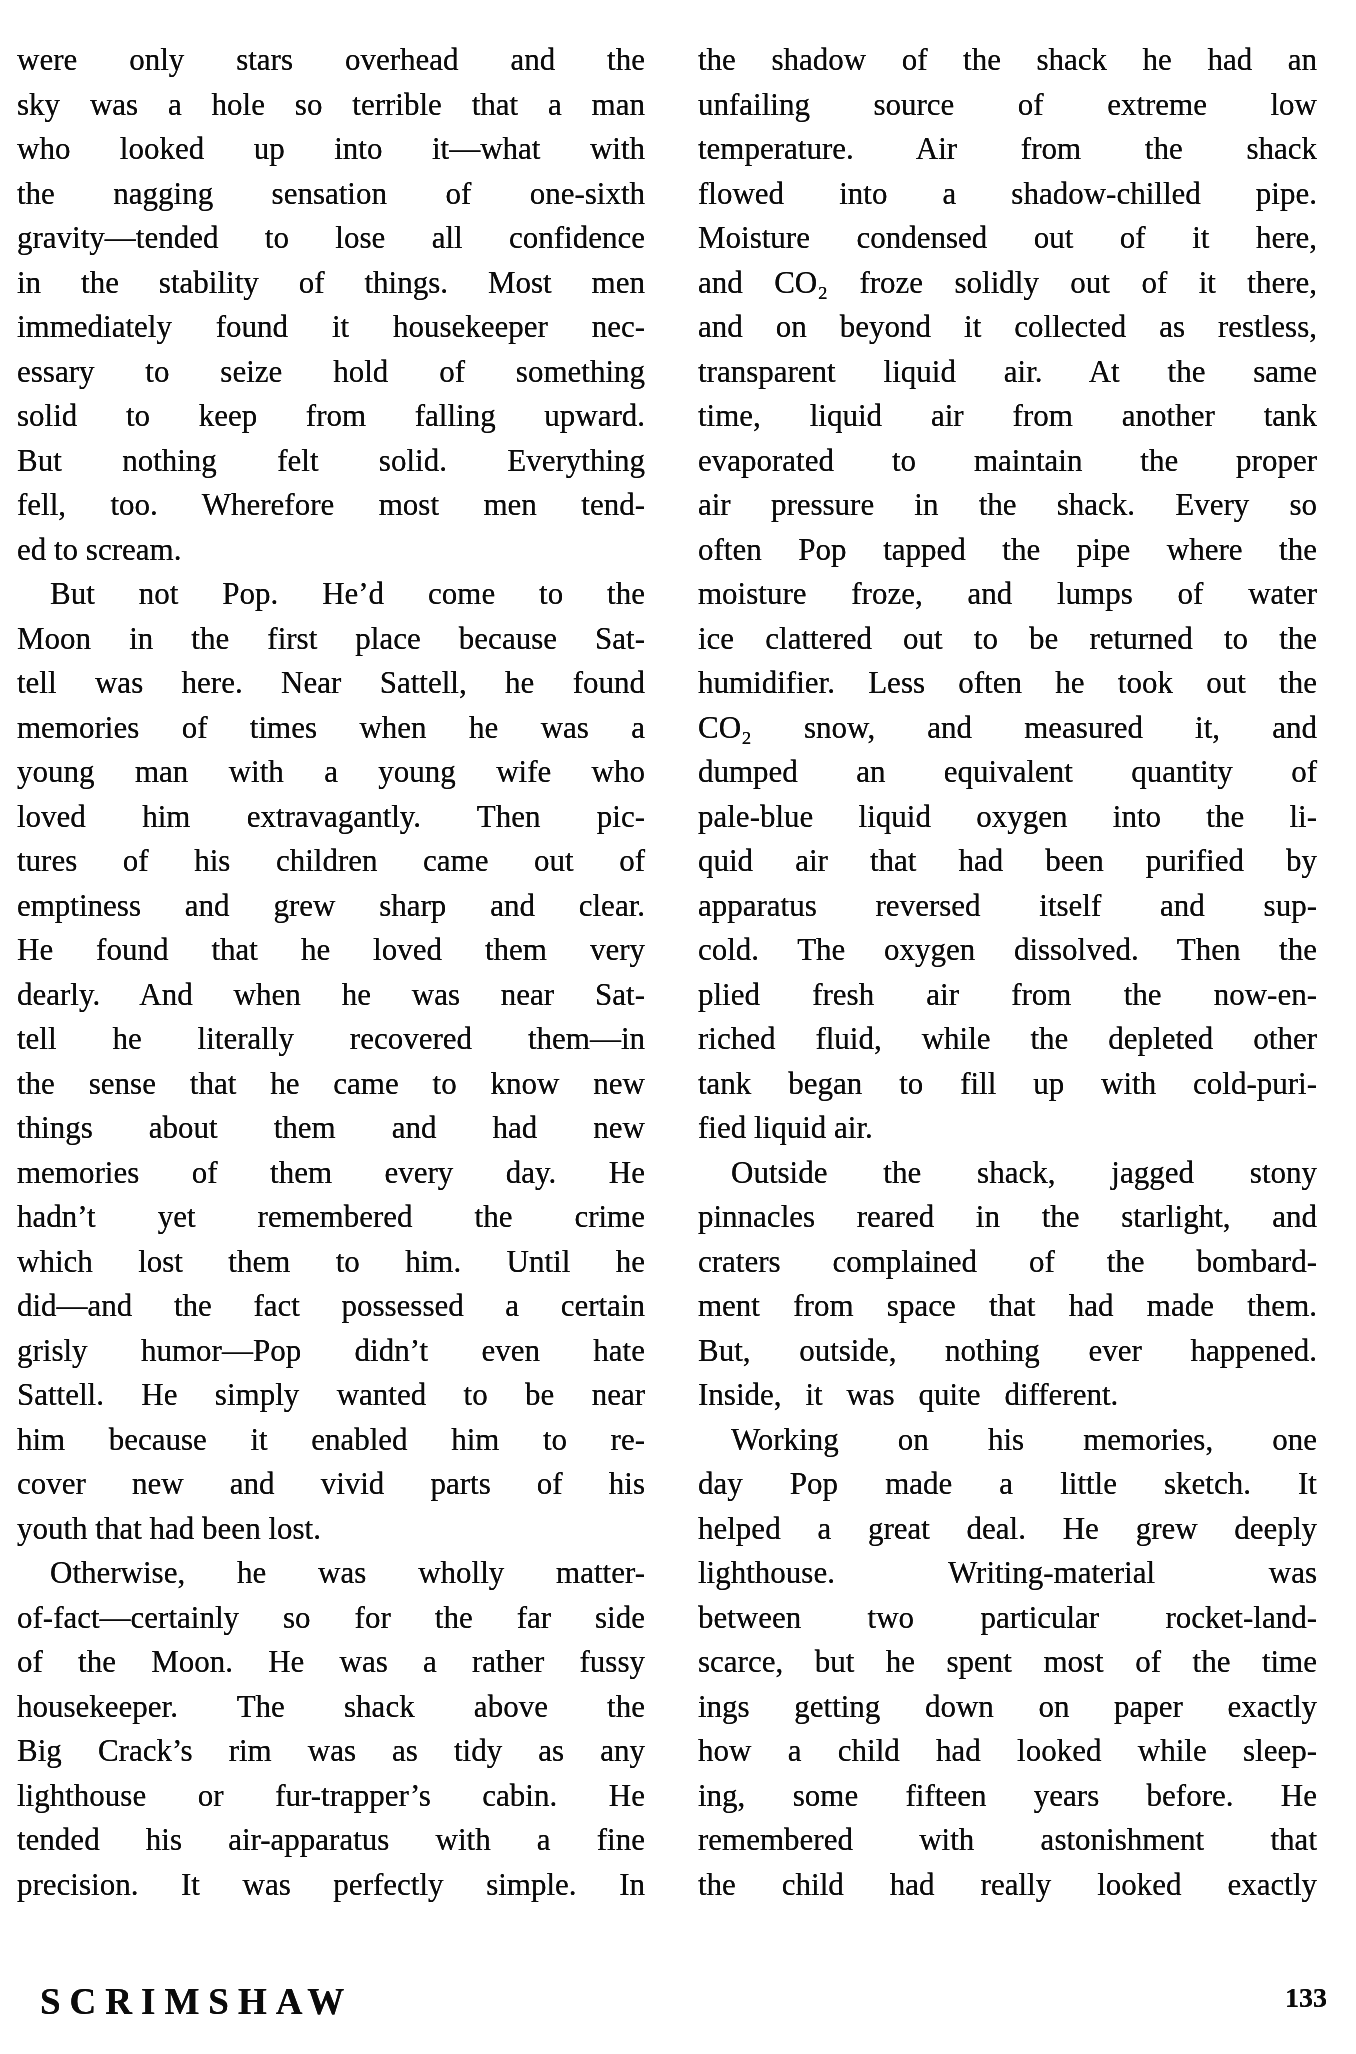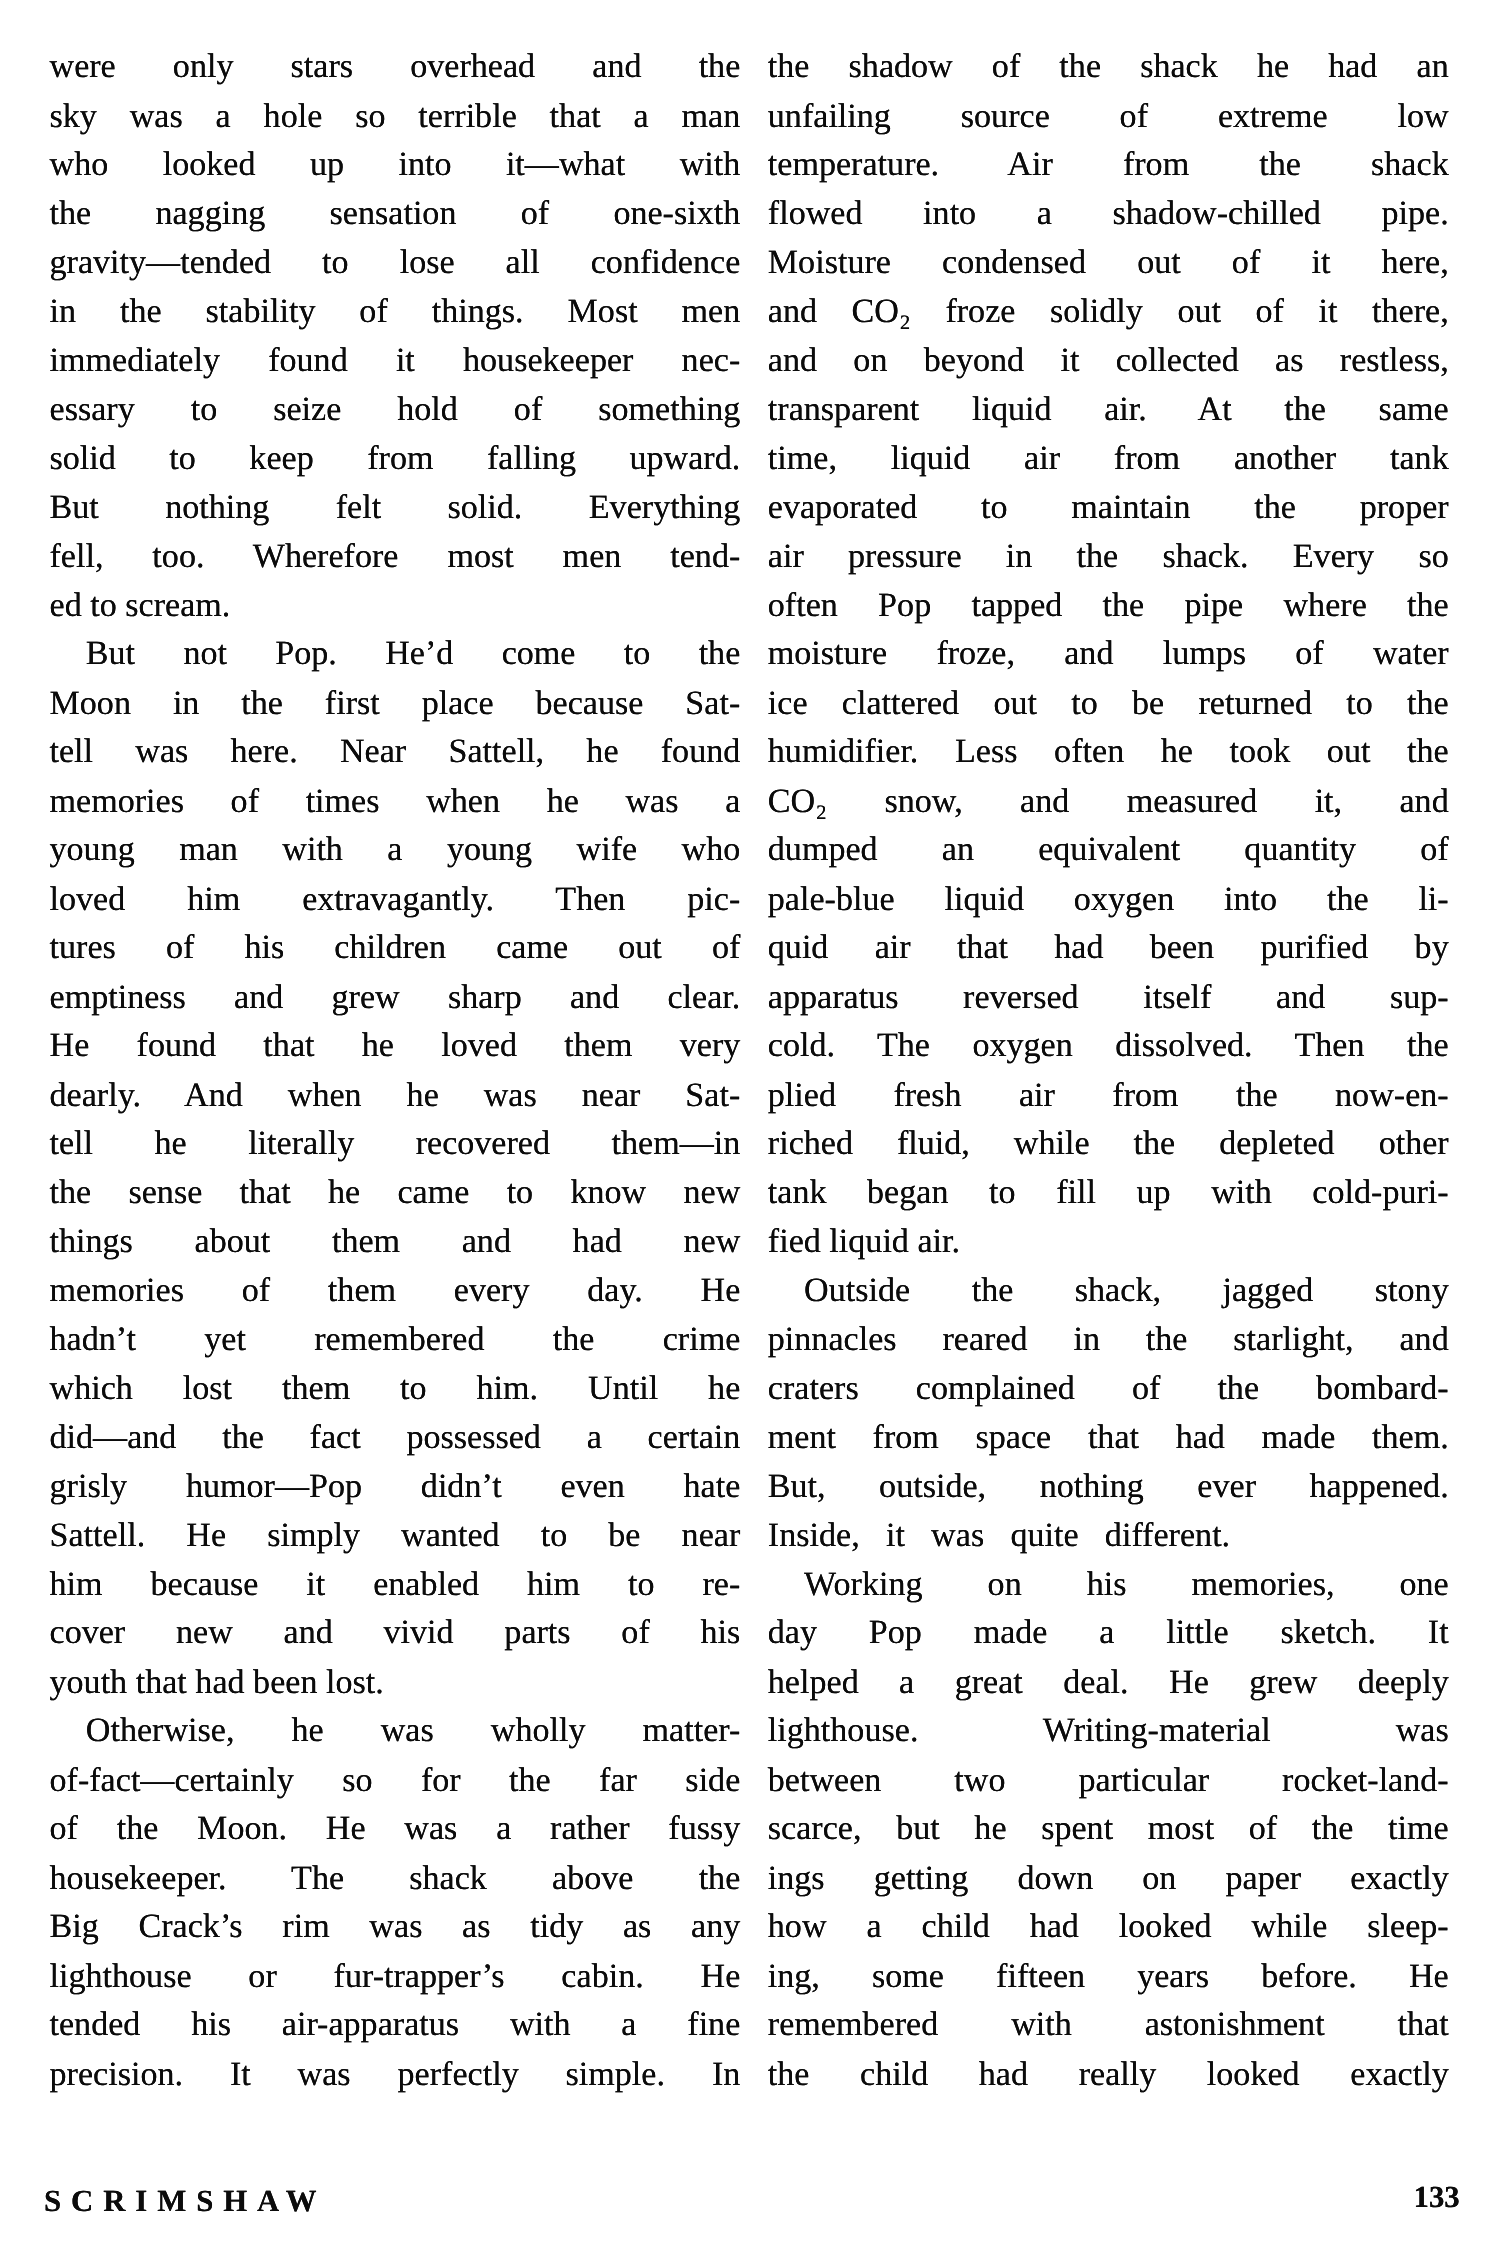--- a/index.html
+++ b/index.html
@@ -20,38 +20,38 @@
     inset: 0;
     background: #ffffff;
   }
   .column {
     position: absolute;
     top: 38px;
     font-size: 31px;
     font-weight: 400;
     text-shadow: 0 0 0.5px #111; 
   }
-  .column-left  { left: 45px;  width: 628px; }
+  .column-left  { left: 17px;  width: 628px; }
   .column-right { left: 698px; width: 619px; }
   .line {
     height: 44.5px;
     line-height: 44.5px;
     white-space: normal;
     text-align: justify;
     text-align-last: justify;
     overflow: visible;
   }
   .line.last   { text-align-last: left; }
   .line.indent { text-indent: 33px; }
   .line.loose  { word-spacing: 0.52em; }
   .footer-title {
     position: absolute;
     left: 40px;
     top: 1986px;
-    font-size: 28px;
+    font-size: 37px;
     font-weight: 700;
     letter-spacing: 9px;
     line-height: 32px;
     text-shadow: 0 0 0.5px #111;
   }
   .footer-page-number {
     position: absolute;
     right: 29px;
     top: 1976px;
     font-size: 28px;

